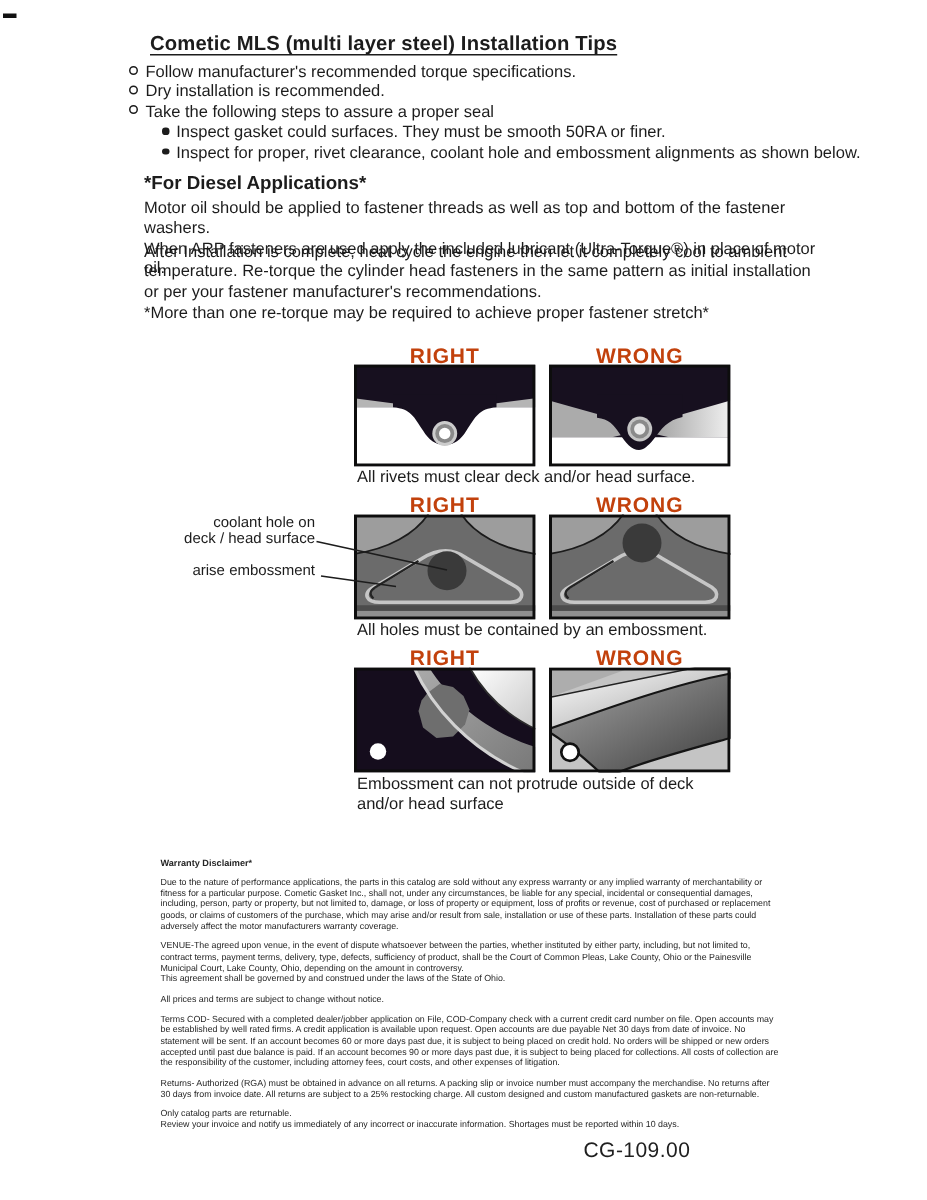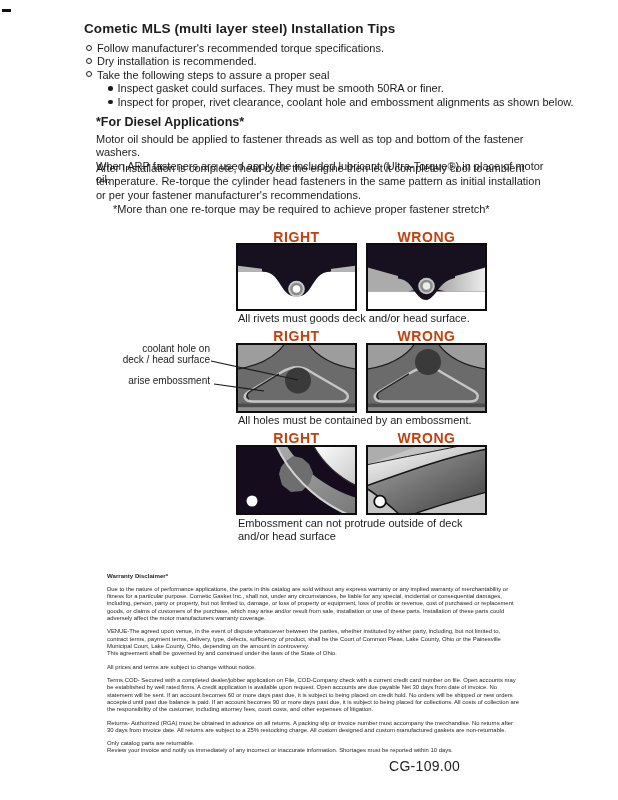--- a/index.html
+++ b/index.html
@@ -2,34 +2,34 @@
 <html><head>
 <meta charset="utf-8">
 <style>
   html,body{margin:0;padding:0;background:#ffffff;}
   .page{
     position:relative;width:618px;height:800px;background:#ffffff;overflow:hidden;
     font-family:"Liberation Sans",sans-serif;color:#1c1c1c;
   }
   .crop-mark{position:absolute;left:2px;top:9px;width:9px;height:3px;background:#111;}
   .title{
-    position:absolute;left:84px;top:21px;font-size:13.5px;font-weight:bold;
-    text-underline-offset:3px;letter-spacing:.1px;white-space:nowrap;
+    position:absolute;left:100px;top:21px;font-size:13.5px;font-weight:bold;
+    text-decoration:underline;text-underline-offset:3px;letter-spacing:.1px;white-space:nowrap;
   }
   .tips{position:absolute;left:86px;top:42px;font-size:11px;line-height:13.4px;}
   .tip-line{white-space:nowrap;}
   .tip-line.sub{padding-left:22px;}
   .ob{display:inline-block;width:4px;height:4px;border:1px solid #1c1c1c;border-radius:50%;
       margin-right:5px;vertical-align:1.5px;}
   .fb{display:inline-block;width:4.5px;height:4.5px;background:#1c1c1c;border-radius:50%;
       margin-right:5px;vertical-align:1.5px;}
   .diesel-h{position:absolute;left:96px;top:115px;font-size:12.5px;font-weight:bold;white-space:nowrap;}
   .body-p{position:absolute;left:96px;width:460px;font-size:11px;line-height:13.4px;
           white-space:pre-line;}
-  .p1{top:133px;} .p2{top:162px;} .pnote{top:203px;margin-left:17px;}
+  .p1{top:133px;} .p2{top:162px;} .pnote{top:203px;}
   .rw-label{position:absolute;width:121px;text-align:center;font-size:14px;letter-spacing:.6px;
             font-weight:bold;color:#c2410c;}
   .fig{position:absolute;width:121px;display:block;}
   .cap{position:absolute;left:238px;font-size:11px;line-height:12.5px;white-space:pre-line;}
   .anno{position:absolute;left:98px;width:112px;text-align:right;font-size:10px;line-height:10.5px;
         white-space:nowrap;}
   .pointer-svg{position:absolute;left:115px;top:340px;z-index:3;pointer-events:none;}
   .legal{position:absolute;left:107px;top:572px;width:413px;font-size:5.9px;line-height:7.15px;
          color:#262626;}
   .legal-h{font-weight:bold;margin-bottom:7px;font-size:6.1px;}
@@ -88,21 +88,21 @@
     <polygon points="0,24 50,38 57,45 42,48.5 0,48.5" fill="#ababab"></polygon>
     <polygon points="121,24 72,38 65,45 80,48.5 121,48.5" fill="url(#r1wG)"></polygon>
     <rect x="0" y="48.5" width="121" height="19.5" fill="#ffffff"></rect>
     <path d="M32,20 L89,20 L89,35 C79,37 75,43 70,49.5 C66,54.5 63,57 60,57 C55,57 51,52 47,46 C43,40 40,36.5 32,35.5 Z" fill="#17101f"></path>
     <circle cx="60.5" cy="43" r="8.3" fill="#c4c4c4"></circle>
     <circle cx="60.5" cy="43" r="6.3" fill="#8a8a8a"></circle>
     <circle cx="60.5" cy="43" r="3.8" fill="#ececec"></circle>
     <rect x="1" y="1" width="119" height="66" fill="none" stroke="#0d0d0d" stroke-width="2"></rect>
   </svg>
 
-  <div class="cap" style="top:312px;">All rivets must goods deck and/or head surface.</div>
+  <div class="cap" style="top:312px;">All rivets must clear deck and/or head surface.</div>
 
   <div class="rw-label" style="left:236px;top:328px;">RIGHT</div>
   <div class="rw-label" style="left:366px;top:328px;">WRONG</div>
 
   <div class="anno" style="top:344px;">coolant hole on</div>
   <div class="anno" style="top:354.5px;">deck / head surface</div>
   <div class="anno" style="top:376px;">arise embossment</div>
 
   <svg class="pointer-svg" width="186" height="62" viewBox="0 0 186 62">
     <line x1="96" y1="21" x2="183" y2="40" stroke="#1c1c1c" stroke-width="1.1"></line>

